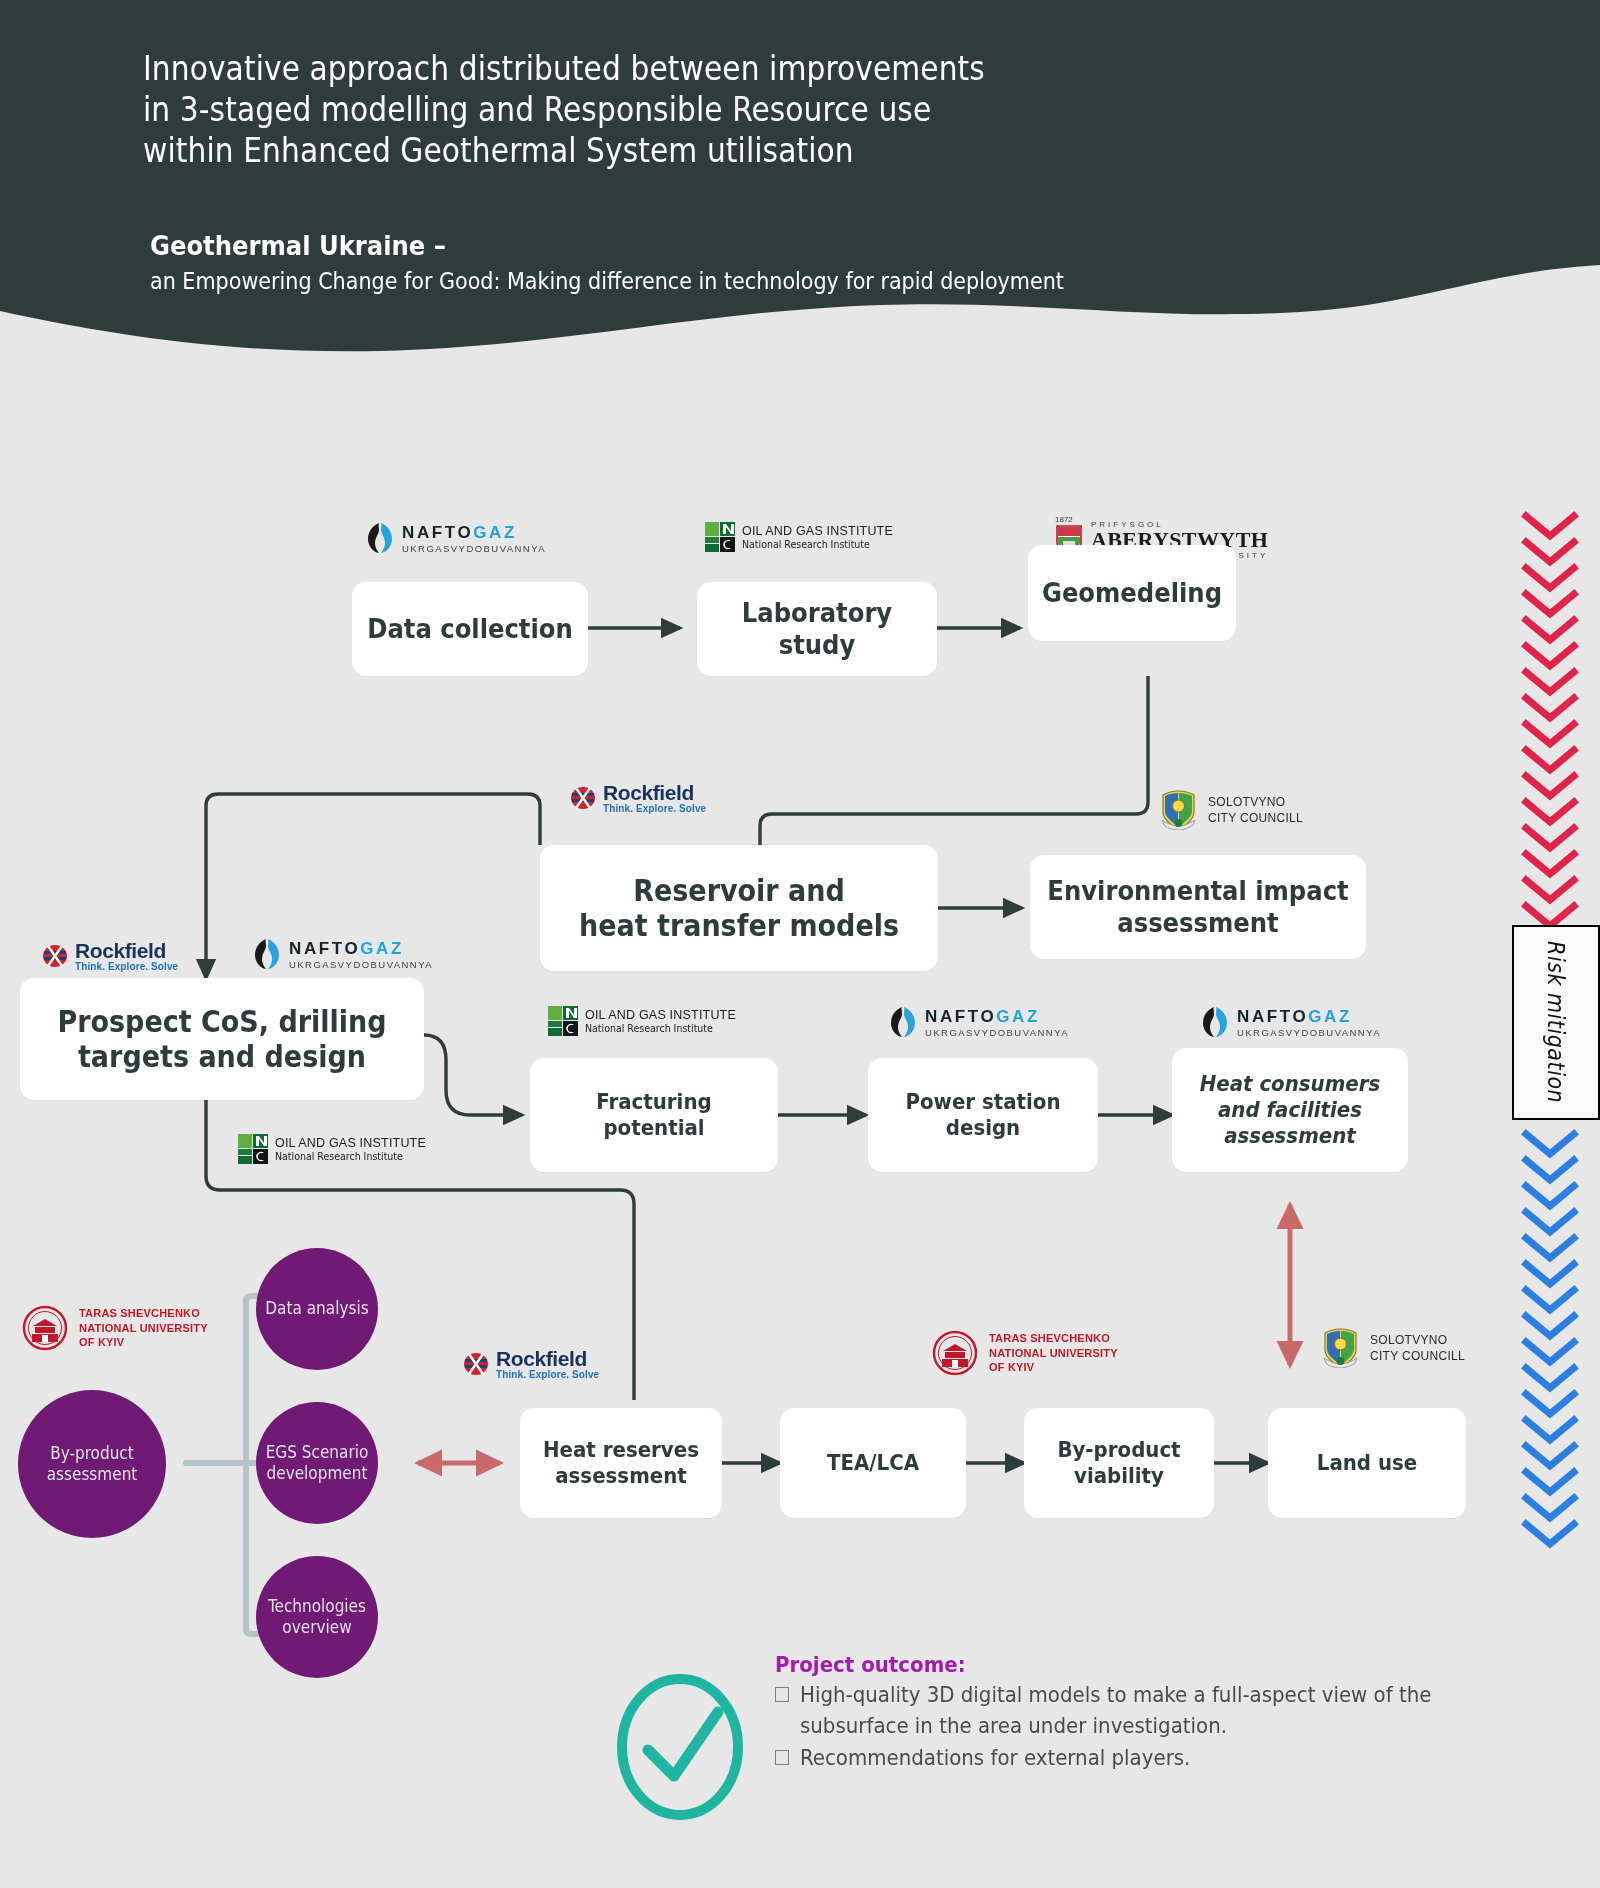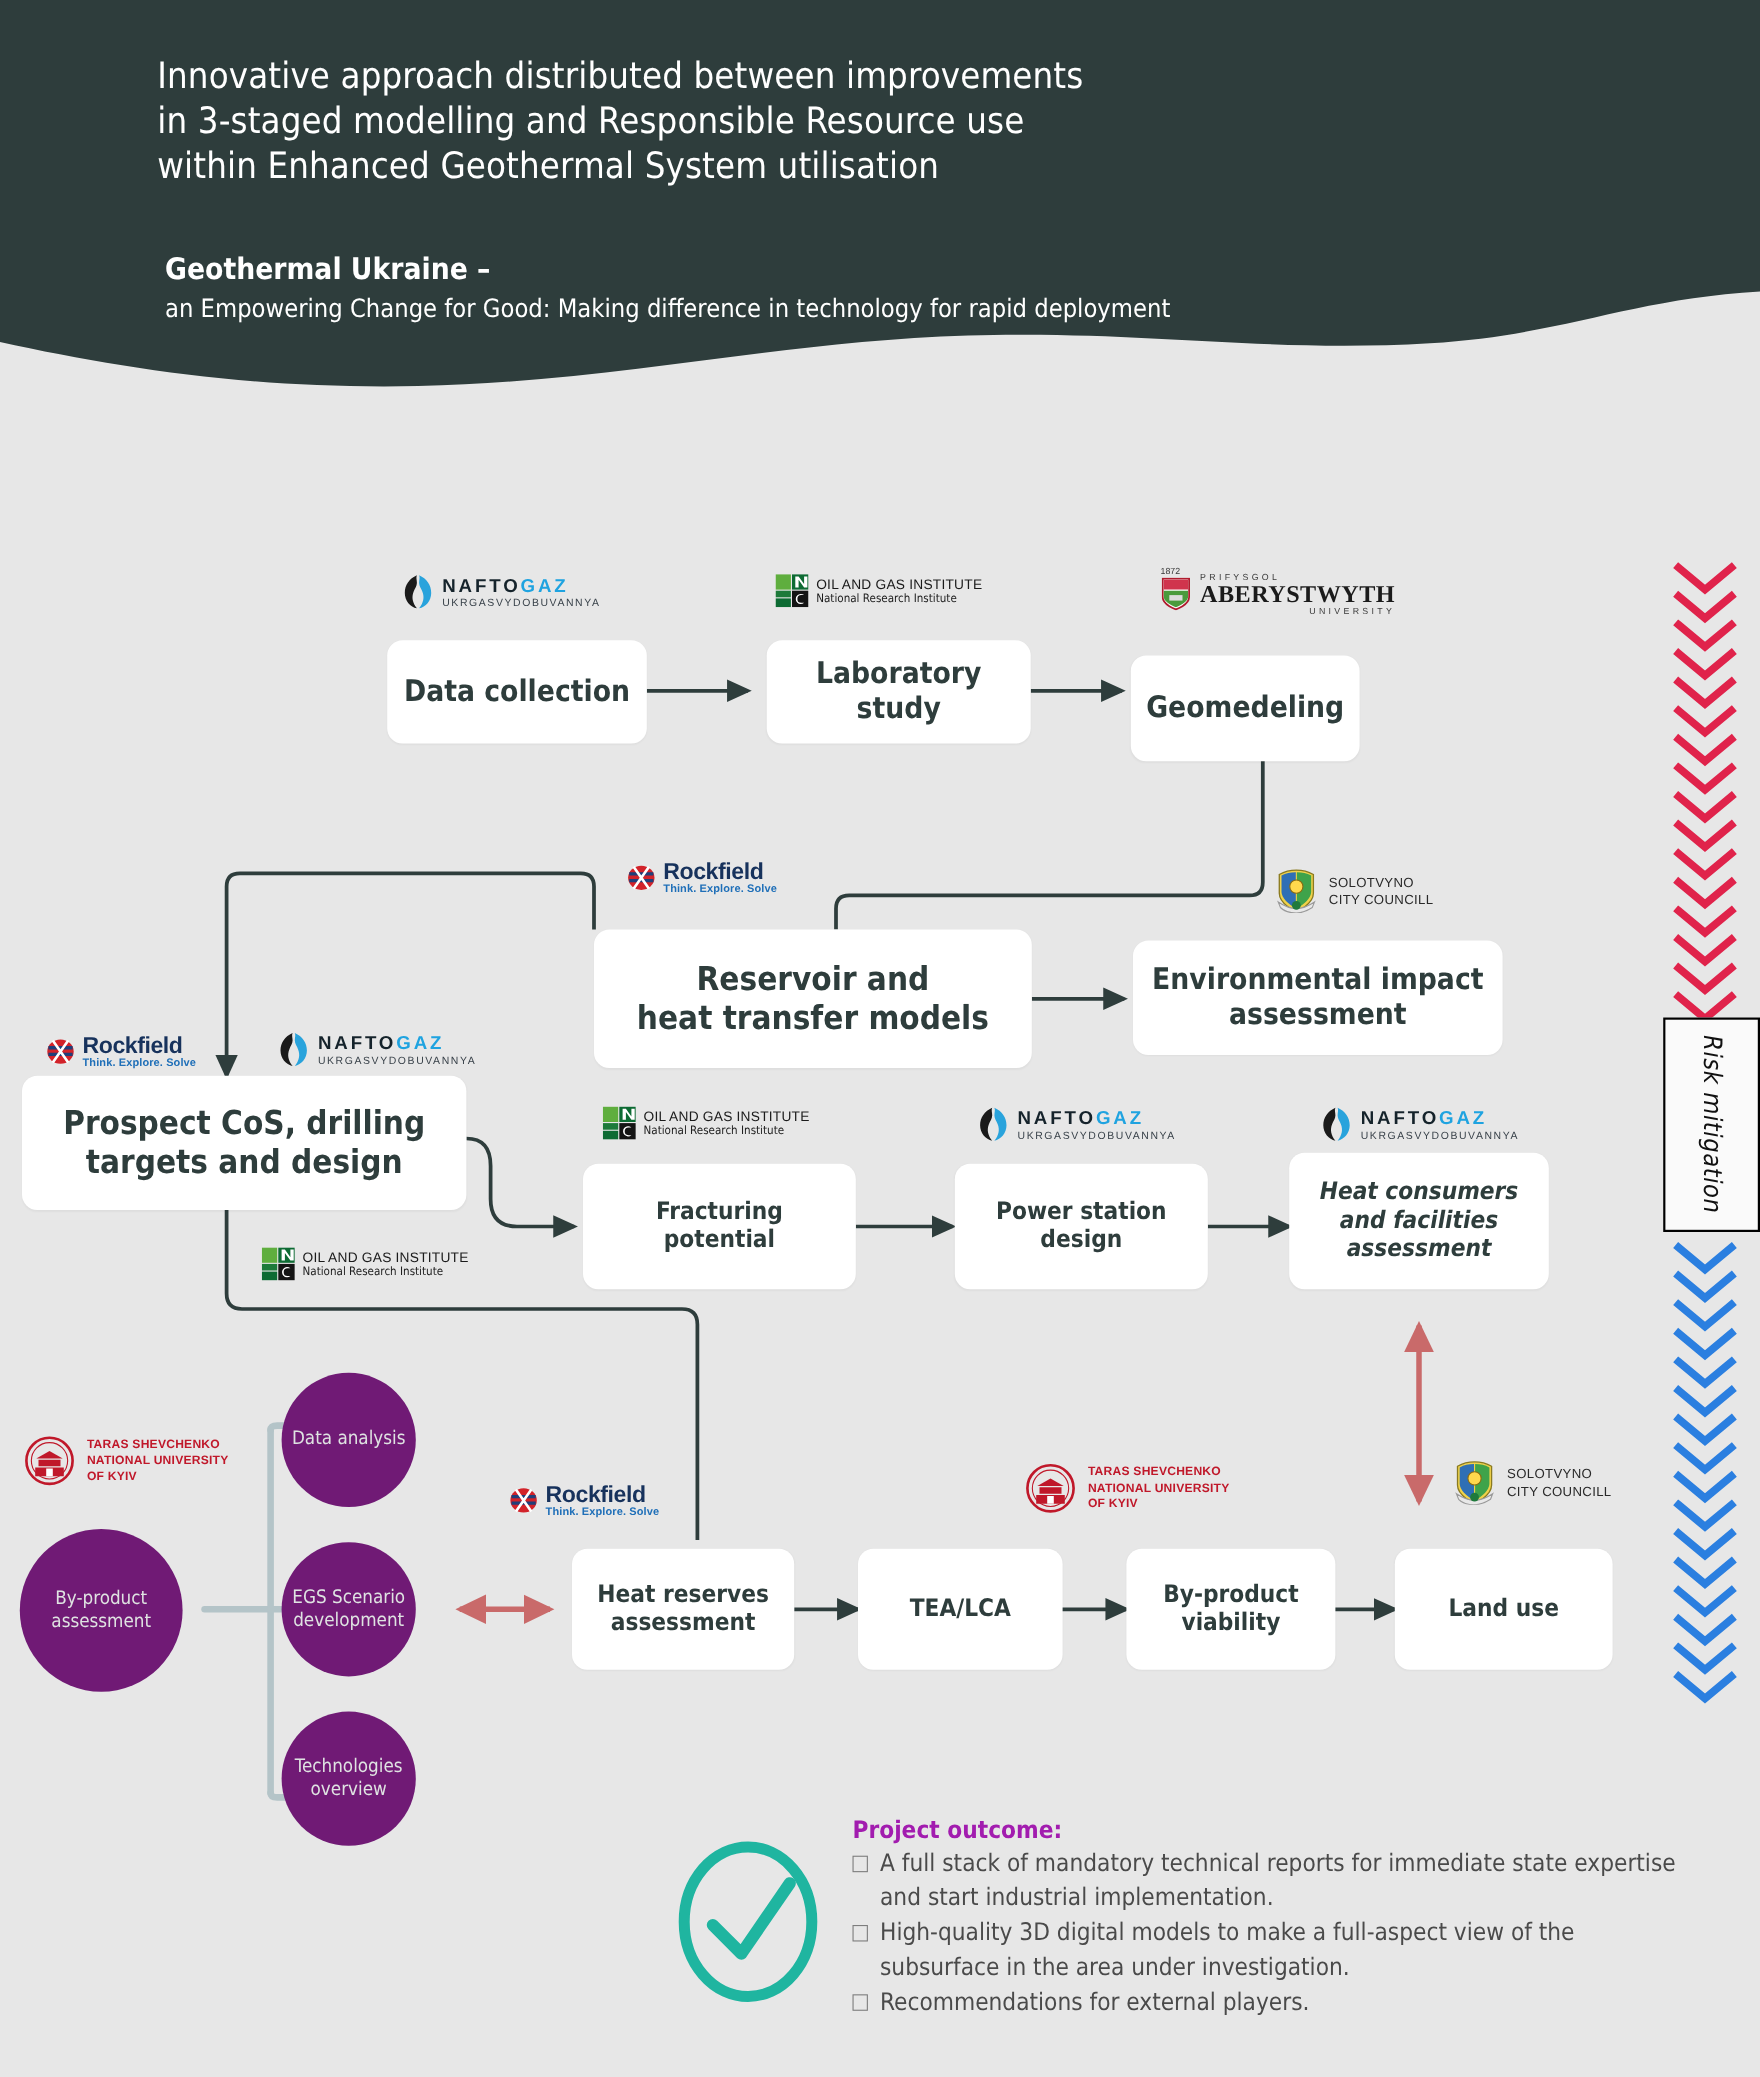--- a/index.html
+++ b/index.html
@@ -412,21 +412,21 @@
       </svg>
     </span>
     <span class="logo-txt" style="margin-left:4px;">
       <span class="sol-t">SOLOTVYNO</span>
       <span class="sol-t">CITY COUNCILL</span>
     </span>
   </div>
 
   <div class="node lg" style="left:352px;top:582px;width:236px;height:94px;">Data collection</div>
   <div class="node lg" style="left:697px;top:582px;width:240px;height:94px;">Laboratory study</div>
-  <div class="node lg" style="left:1028px;top:596px;width:208px;height:96px;">Geomedeling</div>
+  <div class="node lg" style="left:1028px;top:545px;width:208px;height:96px;">Geomedeling</div>
 
   <div class="node xl" style="left:540px;top:845px;width:398px;height:126px;white-space:pre-line;">Reservoir and
 heat transfer models</div>
   <div class="node lg" style="left:1030px;top:855px;width:336px;height:104px;white-space:pre-line;">Environmental impact
 assessment</div>
 
   <div class="node xl" style="left:20px;top:978px;width:404px;height:122px;white-space:pre-line;">Prospect CoS, drilling
 targets and design</div>
 
   <div class="node md" style="left:530px;top:1058px;width:248px;height:114px;white-space:pre-line;">Fracturing
@@ -500,24 +500,20 @@
 
   <svg class="tick" width="136" height="150" viewBox="0 0 136 150">
     <ellipse cx="68" cy="75" rx="58" ry="68" fill="none" stroke="#1fb5a0" stroke-width="10"></ellipse>
     <polyline points="36,78 62,104 106,40" fill="none" stroke="#1fb5a0" stroke-width="11" stroke-linecap="round" stroke-linejoin="round"></polyline>
   </svg>
 
   <div class="outcome">
     <div class="outcome-title">Project outcome:</div>
     <div class="outcome-item">
       <span class="cbox"></span>
-      <span class="outcome-text">A full stack of mandatory technical reports for immediate state expertise and start industrial implementation.</span>
-    </div>
-    <div class="outcome-item">
-      <span class="cbox"></span>
       <span class="outcome-text">High-quality 3D digital models to make a full-aspect view of the subsurface in the area under investigation.</span>
     </div>
     <div class="outcome-item">
       <span class="cbox"></span>
       <span class="outcome-text">Recommendations for external players.</span>
     </div>
   </div>
 
 </div>
 

